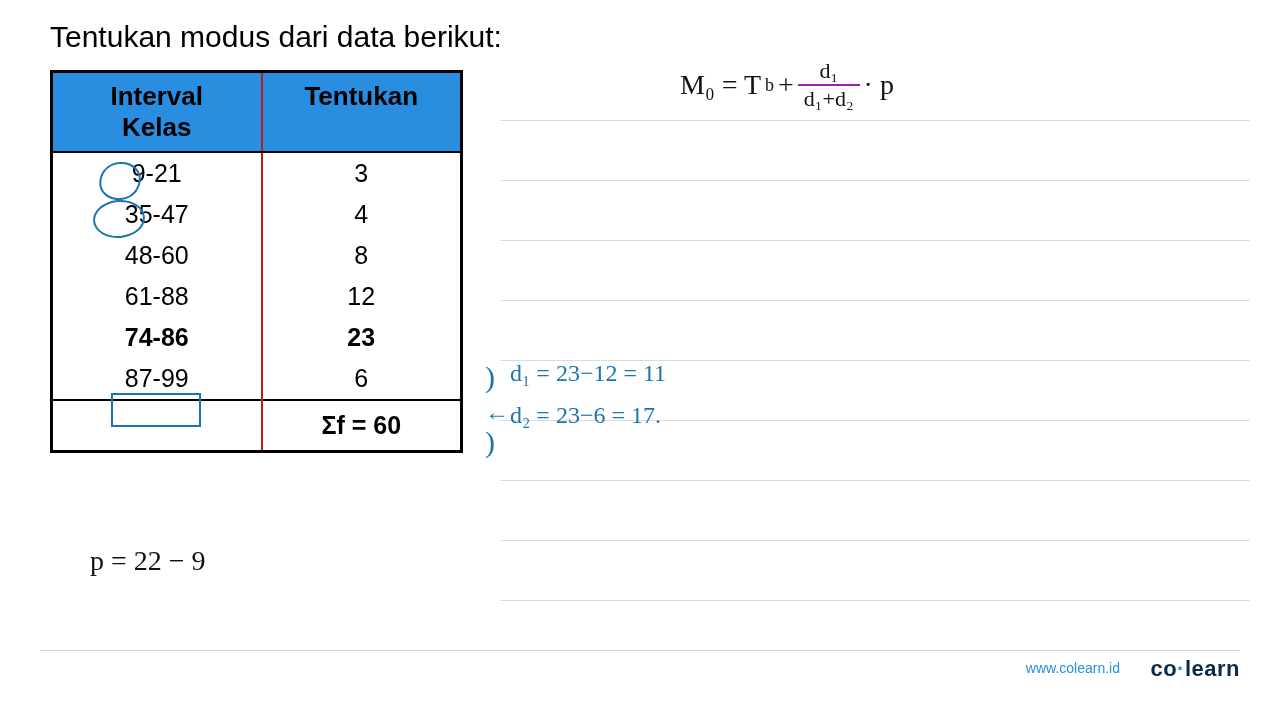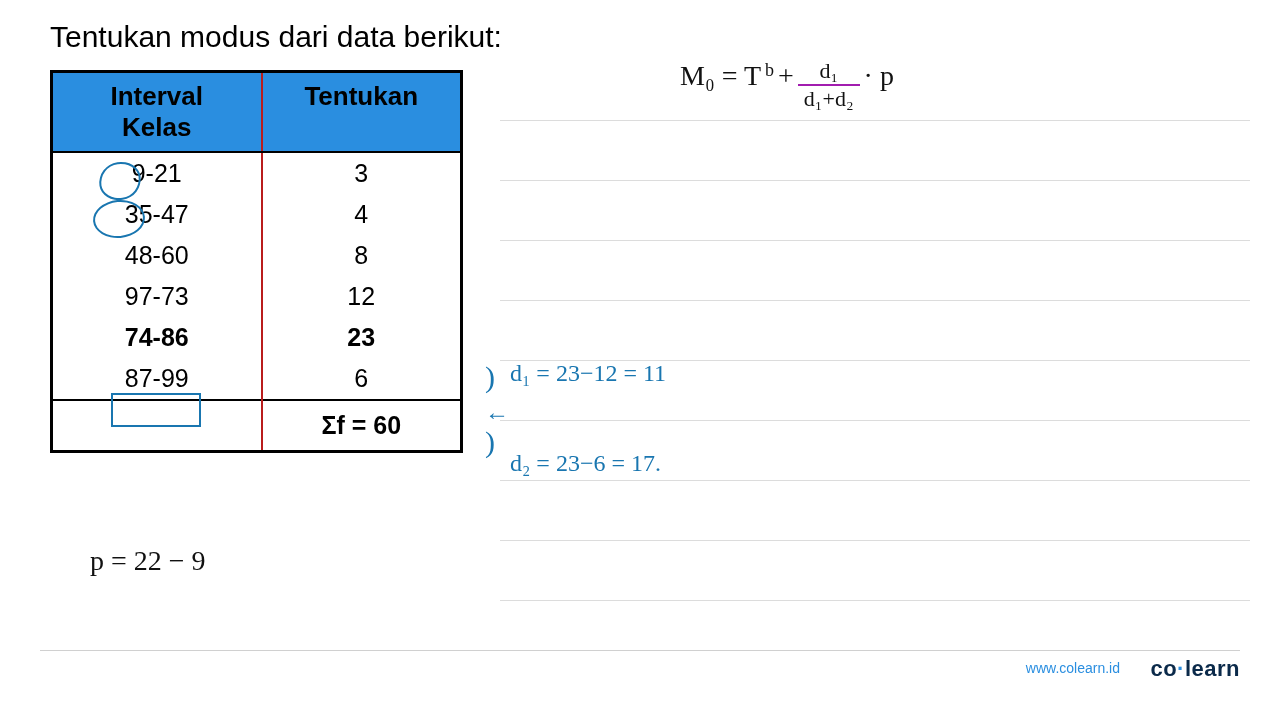--- a/index.html
+++ b/index.html
@@ -68,21 +68,21 @@
         </tr>
       <tr>
           <td>35-47</td>
           <td>4</td>
         </tr>
       <tr>
           <td>48-60</td>
           <td>8</td>
         </tr>
       <tr>
-          <td>97-73</td>
+          <td>61-88</td>
           <td>12</td>
         </tr>
       <tr>
           <td style="font-weight:bold">74-86</td>
           <td style="font-weight:bold">23</td>
         </tr>
       <tr>
           <td>87-99</td>
           <td>6</td>
         </tr>
@@ -106,38 +106,38 @@
     <div class="line" style="top:100px"></div>
     <div class="line" style="top:160px"></div>
     <div class="line" style="top:220px"></div>
     <div class="line" style="top:280px"></div>
     <div class="line" style="top:340px"></div>
     <div class="line" style="top:400px"></div>
     <div class="line" style="top:460px"></div>
     <div class="line" style="top:520px"></div>
   </div>
 
-  <div class="hand-black" style="left:680px; top:60px; display:flex; align-items:flex-start; gap:4px;">
+  <div class="hand-black" style="left:680px; top:60px; display:flex; align-items:center; gap:4px;">
     <span>M₀ = T</span>
       <sub style="font-size:18px">b</sub>
     <span> + </span>
     <span class="frac">
       <span class="num">d₁</span>
       <span class="den">d₁+d₂</span>
     </span>
     <span> · p</span>
   </div>
 
   <div class="hand-blue" style="left:485px; top:360px; font-size:30px;">)</div>
   <div class="hand-blue" style="left:510px; top:360px;">d₁ = 23−12 = 11</div>
 
   <div class="arrow" style="left:485px; top:398px;">←</div>
 
   <div class="hand-blue" style="left:485px; top:425px; font-size:30px;">)</div>
-  <div class="hand-blue" style="left:510px; top:450px;">d₂ = 23−6 = 17.</div>
+  <div class="hand-blue" style="left:510px; top:402px;">d₂ = 23−6 = 17.</div>
 
   <div class="footerbar"></div>
   <div class="footurl">www.colearn.id</div>
   <div class="logo">
     <span>co</span><span class="dot">·</span><span>learn</span>
   </div>
 
 </div>
 
 </body></html>

